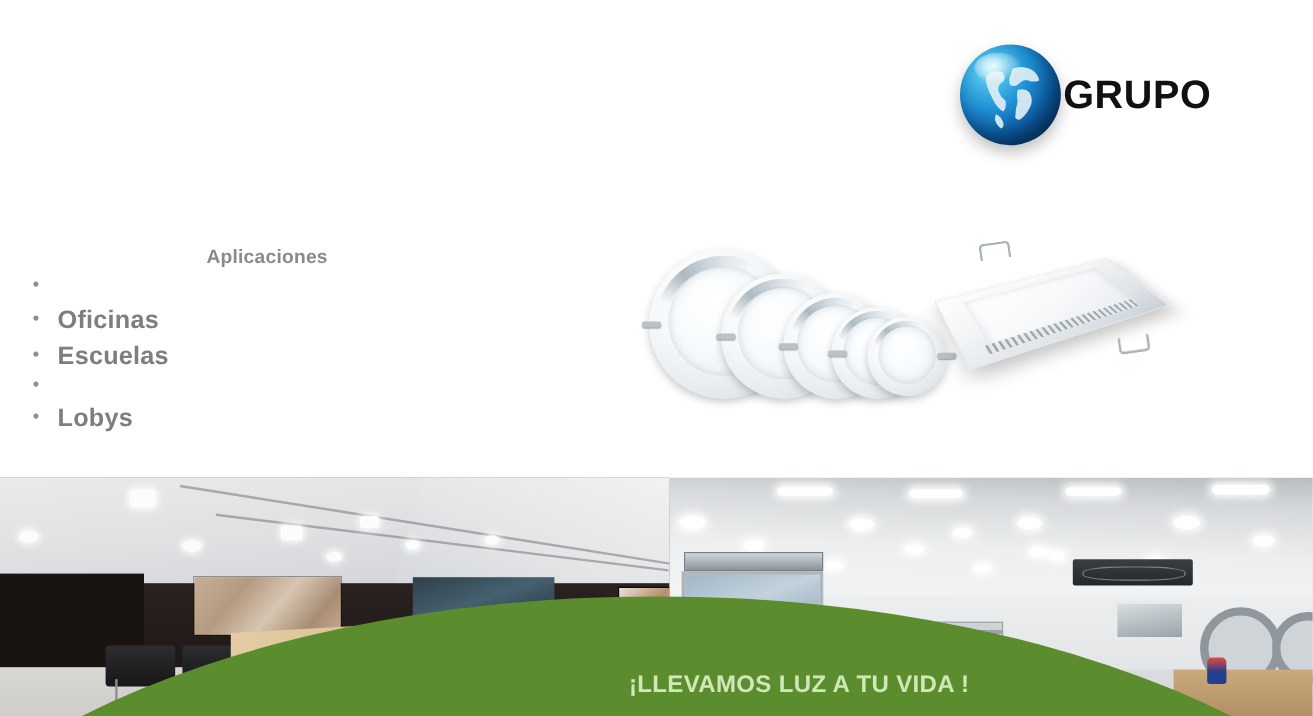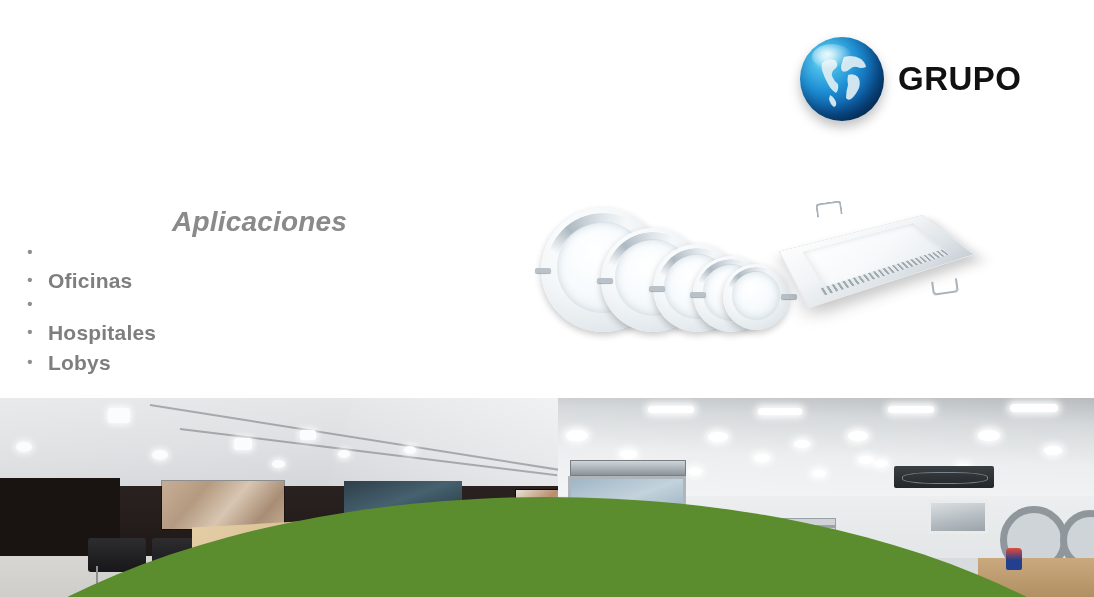--- a/index.html
+++ b/index.html
@@ -25,21 +25,21 @@
     white-space:nowrap;
     transform:scaleX(.92);
     transform-origin:left center;
   }
   .title-line1{ top:42px; font-size:39px; color:#a8a8a8; }
   .title-line2{ top:82px; font-size:39px; color:#8f8f8f; }
 
   
   .logo{
     position:absolute;left:800px;top:24px;width:280px;height:110px;
-    display:flex;align-items:center;gap:14px;z-index:6;
+    display:flex;align-items:center;gap:2px;z-index:6;
   }
   .globe{
     width:84px;height:84px;border-radius:50%;flex:0 0 auto;position:relative;
     background:
       radial-gradient(circle at 30% 26%, #9fe6fb 0%, #46b9e8 16%, #1f8fd4 38%, #0d5fa8 62%, #063a72 85%, #022647 100%);
     box-shadow:0 6px 12px rgba(0,0,0,.25), inset -6px -8px 16px rgba(0,0,0,.35);
     overflow:hidden;
   }
   .globe svg{position:absolute;inset:0;}
   .globe:after{
@@ -48,23 +48,22 @@
     background:radial-gradient(ellipse at 40% 40%, rgba(255,255,255,.85), rgba(255,255,255,0) 70%);
   }
   .logo-text{
     font-weight:bold;font-size:33px;line-height:1.08;color:#111;
     letter-spacing:.5px;
   }
 
   
   .apps{position:absolute;left:12px;top:206px;z-index:4;}
   .apps-title{
-    font-weight:bold;font-size:28px;color:#8a8a8a;margin-left:160px;
+    font-weight:bold;font-size:16px;color:#8a8a8a;margin-left:160px;
     letter-spacing:.2px;
-    font-style:italic;
   }
   .apps ul{list-style:none;margin:6px 0 0 0;padding:0;}
   .apps li{
     display:flex;align-items:baseline;gap:0;
     font-weight:bold;font-size:21px;color:#7e7e7e;
     line-height:1.45;letter-spacing:.2px;
   }
   .bullet{
     display:inline-block;width:36px;flex:0 0 36px;text-align:center;
     color:#8f8f8f;font-size:15px;position:relative;top:-3px;
@@ -232,24 +231,24 @@
     <ul>
       <li>
         <span class="bullet">•</span>
       </li>
       <li>
         <span class="bullet">•</span>
         <span>Oficinas</span>
       </li>
       <li>
         <span class="bullet">•</span>
-      </li>
-      <li>
-        <span class="bullet">•</span>
-        <span>Hospitales</span>
+        <span>Escuelas</span>
+      </li>
+      <li>
+        <span class="bullet">•</span>
       </li>
       <li>
         <span class="bullet">•</span>
         <span>Lobys</span>
       </li>
     </ul>
   </div>
 
   <div class="round-group">
     <div class="rpanel" style="left:6px;top:10px;width:124px;height:124px;"></div>
@@ -332,14 +331,17 @@
       <div class="r-tv"></div>
       <div class="r-tire" style="left:442px;top:108px;width:54px;height:54px;"></div>
       <div class="r-tire" style="left:502px;top:112px;width:46px;height:46px;"></div>
       <div class="r-counter"></div>
       <div class="r-person"></div>
     </div>
 
   </div>
 
   <div class="green-ellipse"></div>
+  <div class="tagline">
+    <span>¡LLEVAMOS LUZ A TU VIDA !</span>
+  </div>
 
 </div>
 
 </body></html>

